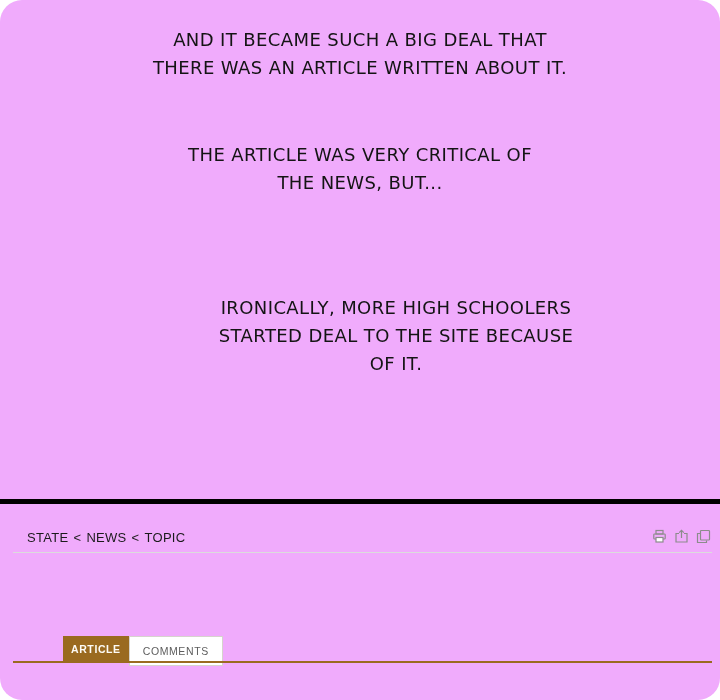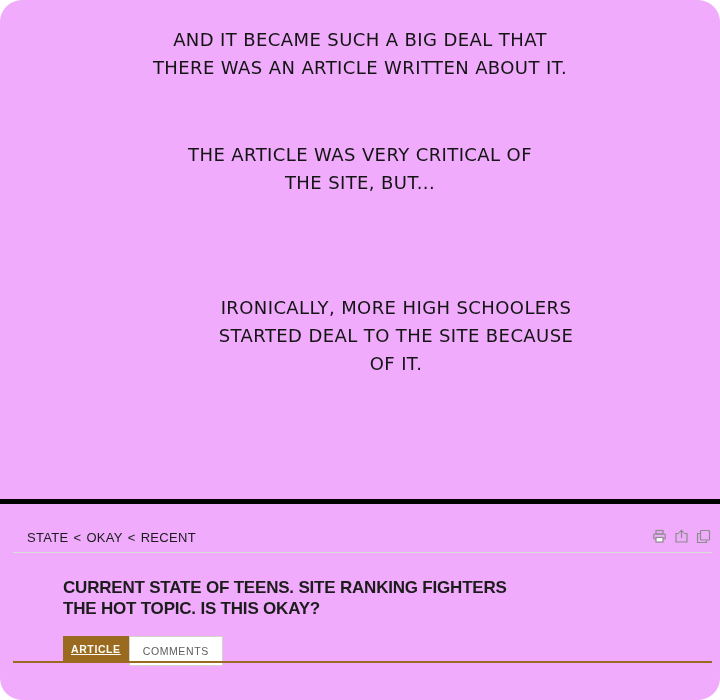--- a/index.html
+++ b/index.html
@@ -106,21 +106,20 @@
     font-size: 10.5px;
     letter-spacing: 0.6px;
     cursor: pointer;
     box-sizing: border-box;
   }
   .tab-active {
     background: var(--accent, #9a6a20);
     color: #fdfbf6;
     font-weight: bold;
     padding: 0 8px;
-    text-decoration: underline;
   }
   .tab-inactive {
     background: #ffffff;
     border: 1px solid #d6d3cd;
     color: #5d5d5d;
     padding: 14px 13px;
   }
 
   .accent-rule {
     position: absolute;
@@ -136,33 +135,33 @@
 
 <div class="page">
 
   <div class="narration narration-block-1">
     <div>AND IT BECAME SUCH A BIG DEAL THAT</div>
     <div>THERE WAS AN ARTICLE WRITTEN ABOUT IT.</div>
   </div>
 
   <div class="narration narration-block-2">
     <div>THE ARTICLE WAS VERY CRITICAL OF</div>
-    <div>THE SITE, BUT...</div>
+    <div>THE NEWS, BUT...</div>
   </div>
 
   <div class="narration narration-block-3">
     <div>IRONICALLY, MORE HIGH SCHOOLERS</div>
     <div>STARTED DEAL TO THE SITE BECAUSE</div>
     <div>OF IT.</div>
   </div>
 
   <div class="panel-divider"></div>
 
   <div class="breadcrumb">
-    <span class="crumb">STATE</span><span class="sep">&lt;</span><span class="crumb">OKAY</span><span class="sep">&lt;</span><span class="crumb">RECENT</span>
+    <span class="crumb">STATE</span><span class="sep">&lt;</span><span class="crumb">NEWS</span><span class="sep">&lt;</span><span class="crumb">TOPIC</span>
   </div>
 
   <div class="toolbar-icons">
     <span class="icon-btn">
       <svg width="15" height="15" viewBox="0 0 15 15" fill="none" stroke="#8c8c8c" stroke-width="1.2">
         <rect x="4" y="1.5" width="7" height="3.5"></rect>
         <rect x="1.8" y="5" width="11.4" height="5" rx="0.8"></rect>
         <rect x="4" y="8.5" width="7" height="4.5" fill="#fff"></rect>
       </svg>
     </span>
@@ -176,24 +175,20 @@
     <span class="icon-btn">
       <svg width="15" height="15" viewBox="0 0 15 15" fill="none" stroke="#8c8c8c" stroke-width="1.2">
         <rect x="4.5" y="1.5" width="9" height="9.5" rx="0.8"></rect>
         <path d="M4 4.5 H1.5 V13.5 H10.5 V11.5"></path>
       </svg>
     </span>
   </div>
 
   <div class="breadcrumb-divider"></div>
 
-  <div class="headline">
-    <div>CURRENT STATE OF TEENS. SITE RANKING FIGHTERS</div>
-    <div>THE HOT TOPIC. IS THIS OKAY?</div>
-  </div>
 
   <div class="tabs">
     <div class="tab tab-active">ARTICLE</div>
     <div class="tab tab-inactive">COMMENTS</div>
   </div>
 
   <div class="accent-rule"></div>
 
 </div>
 

